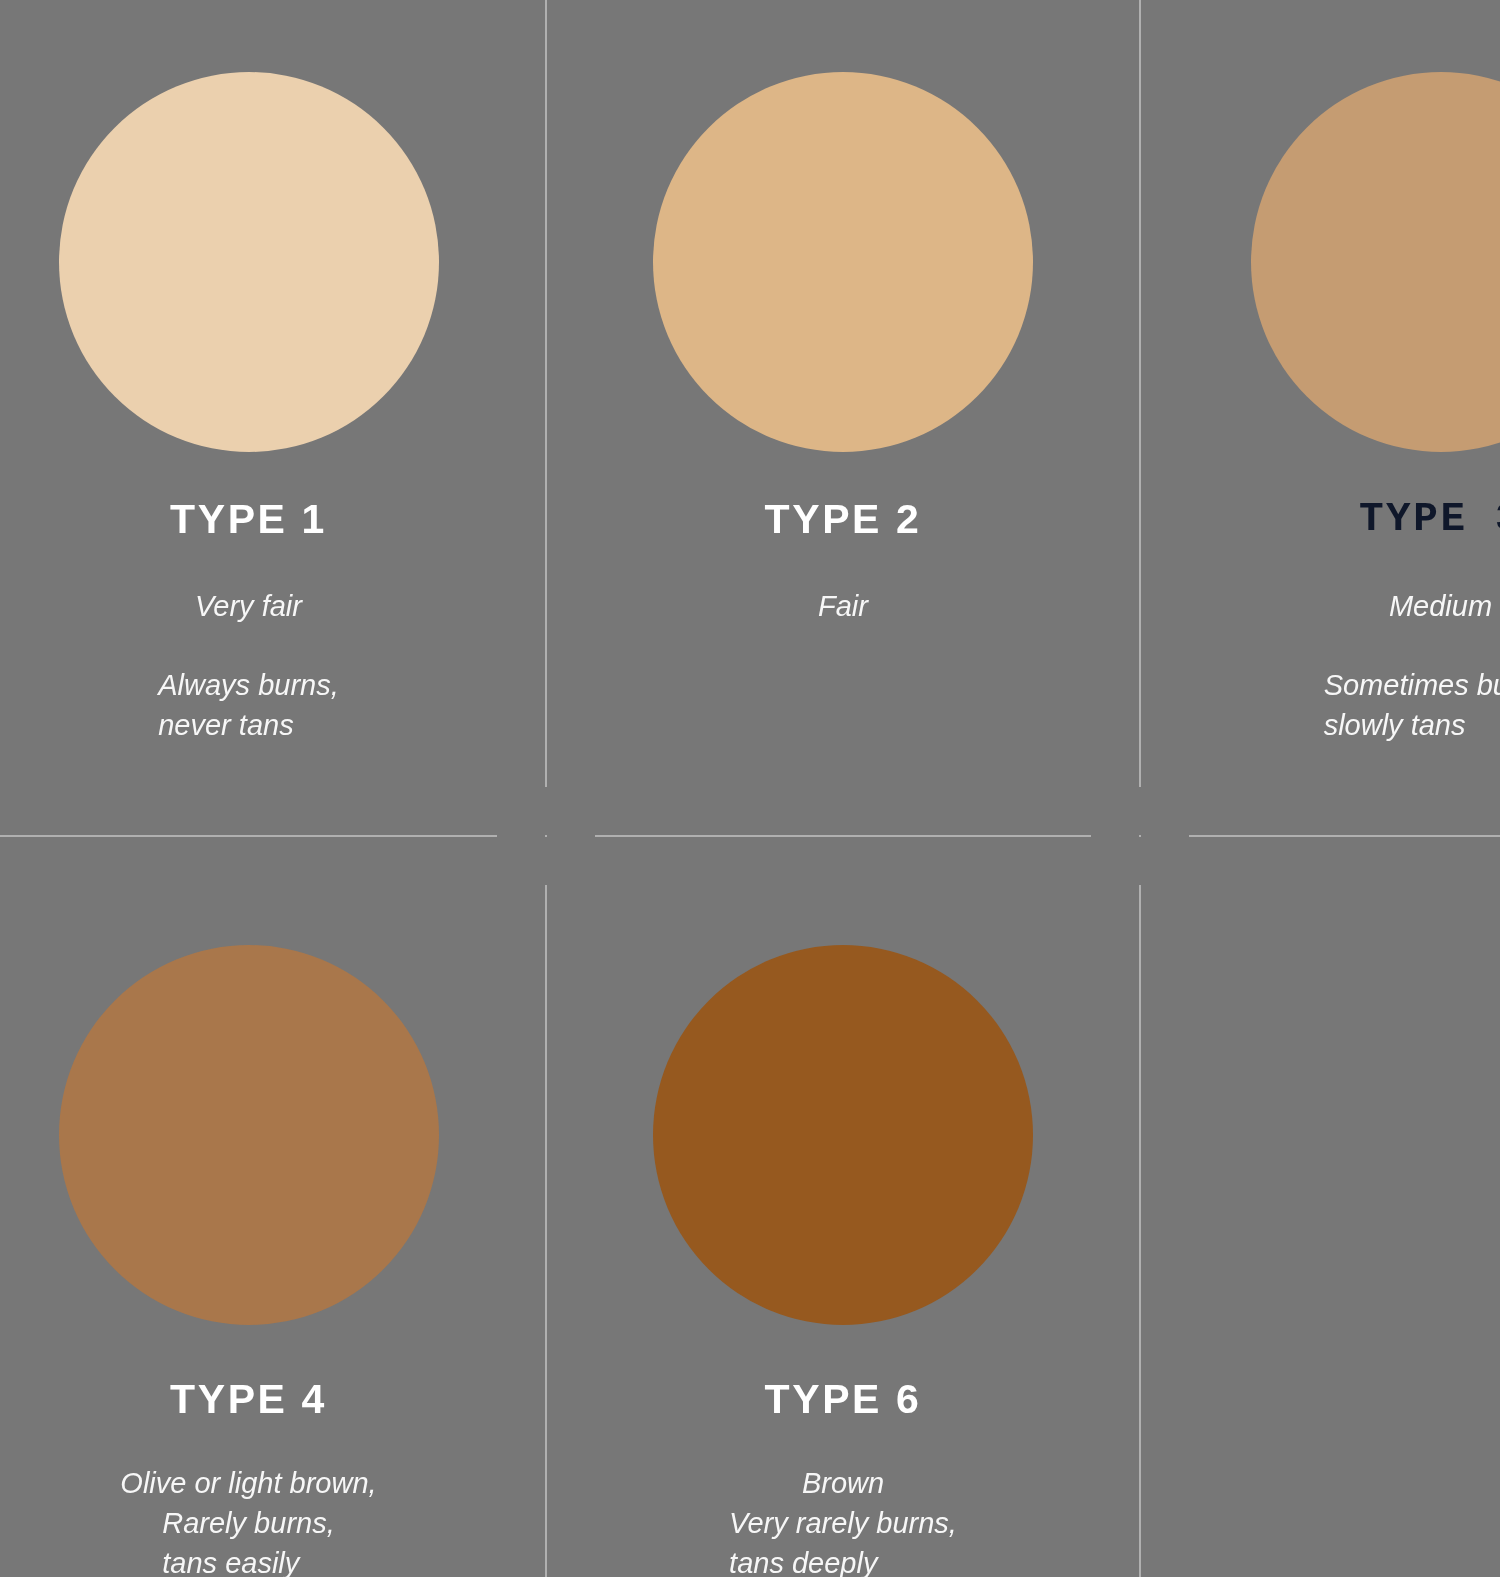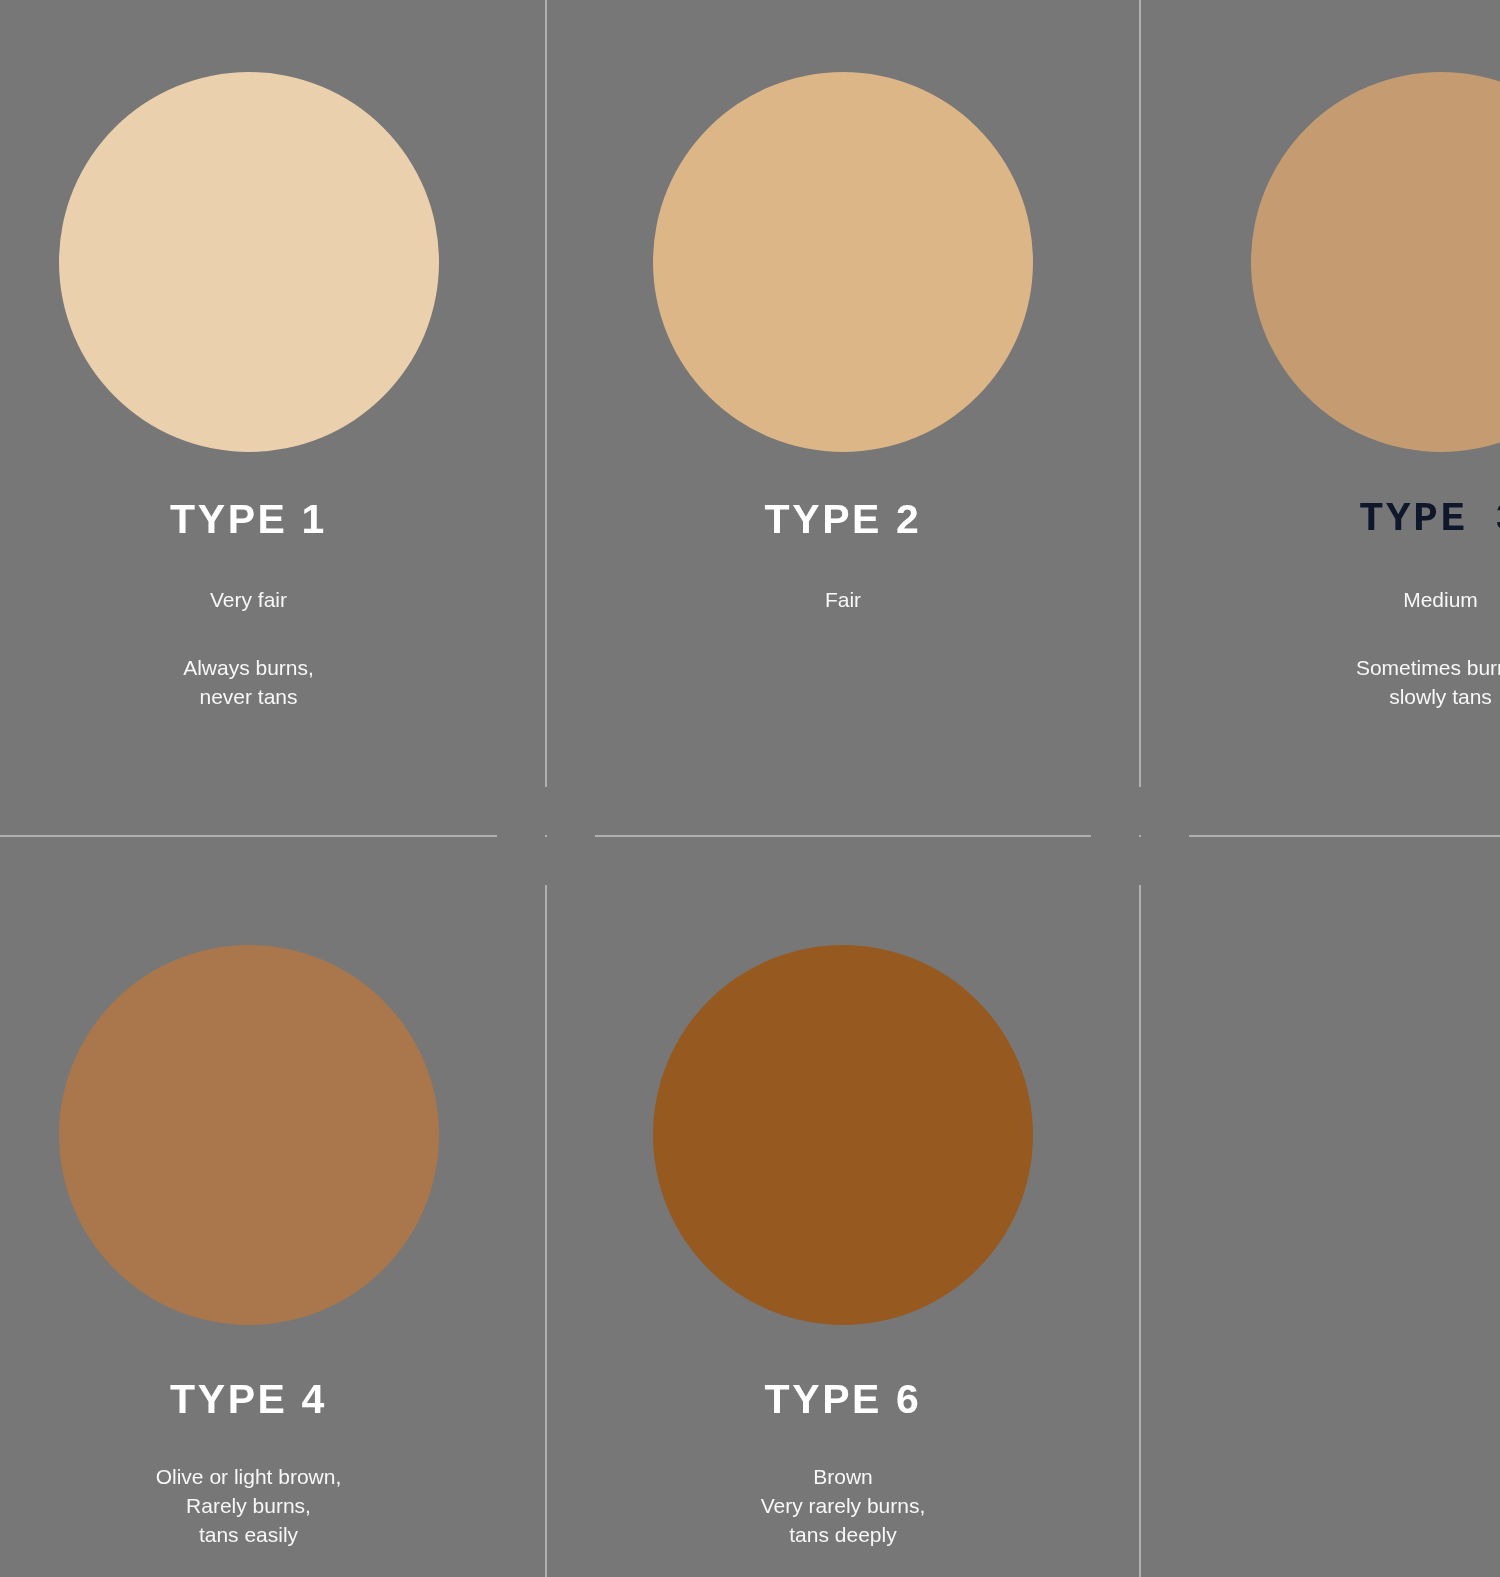--- a/index.html
+++ b/index.html
@@ -36,26 +36,27 @@
   .type-title {
     font-size:41px;
     font-weight:bold;
     color:#ffffff;
     letter-spacing:2.6px;
     line-height:1;
     text-align:center;
     white-space:nowrap;
   }
   .desc {
-    font-size:21px;
+    font-size:29px;
     font-weight:400;
     color:#f7f7f7;
     line-height:1.38;
-    text-align:center;
+    text-align:left;
     white-space:pre-line;
+    font-style:italic;
   }
 
   
   .cell.top .type-title { margin-top:47px; }
   .cell.top .tone      { margin-top:46px; }
   .cell.top .reaction  { margin-top:39px; }
 
   
   .cell.bottom .type-title { margin-top:54px; }
   .cell.bottom .tone       { margin-top:43px; }

